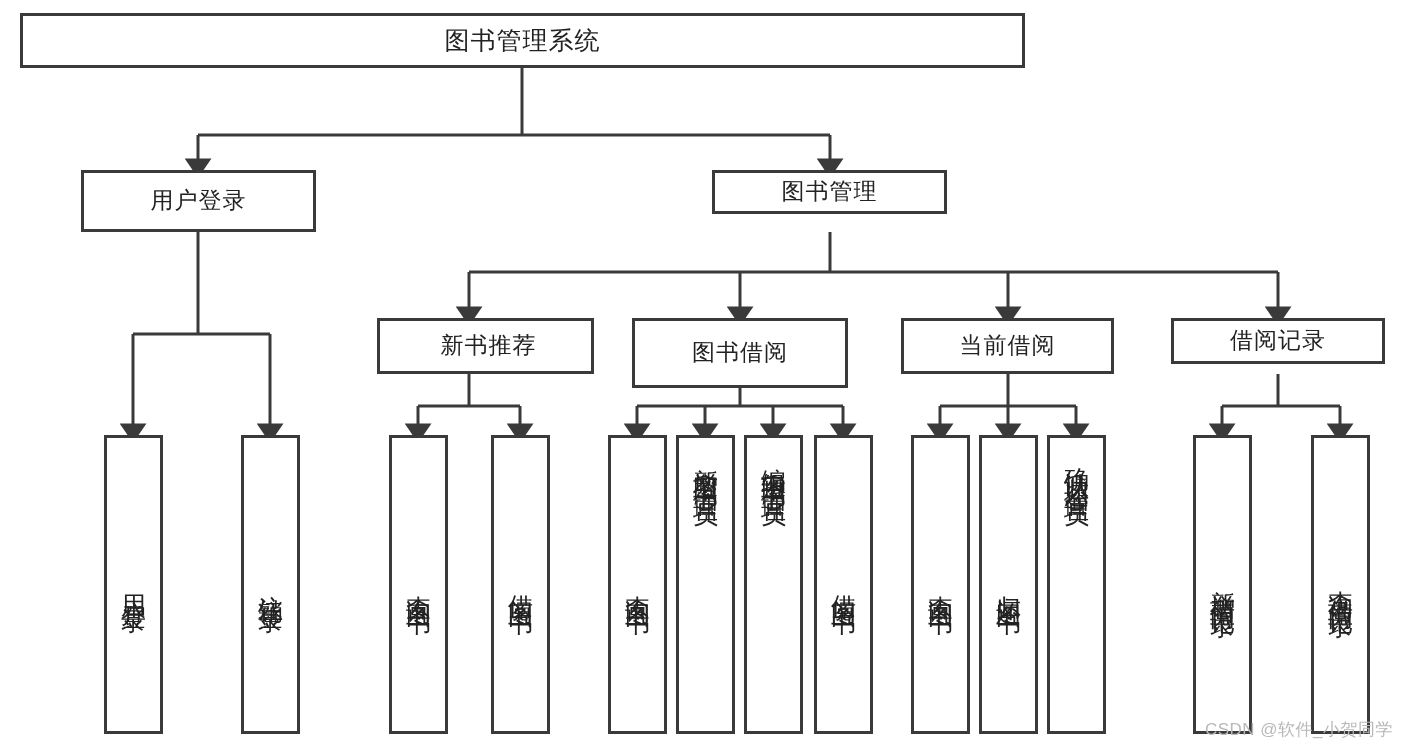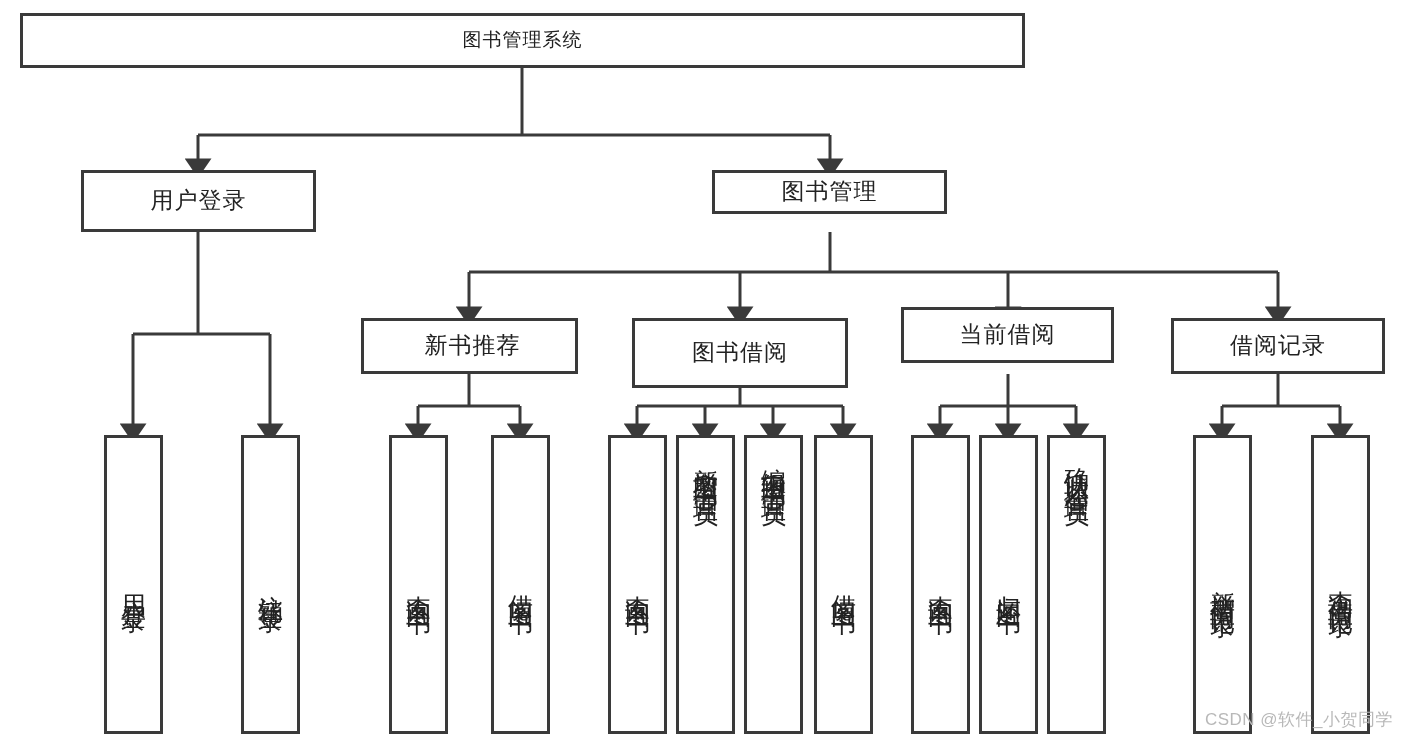--- a/index.html
+++ b/index.html
@@ -40,21 +40,21 @@
     display: block;
     text-align: center;
     line-height: 1.18;
     white-space: nowrap;
     letter-spacing: 1px;
   }
   .node.horizontal .label {
     font-size: 23px;
   }
   .node.root .label {
-    font-size: 19px;
+    font-size: 25px;
   }
   .node.leaf {
     align-items: flex-start;
     padding-top: 10px;
   }
   .node.leaf .label {
     writing-mode: vertical-rl;
     text-orientation: upright;
     font-size: 25px;
     letter-spacing: 5px;
@@ -64,21 +64,21 @@
   .node.leaf.tall-text {
     align-items: flex-start;
   }
   .node.leaf.mid-text {
     align-items: center;
     padding-top: 0;
   }
   #watermark {
     position: absolute;
     right: 12px;
-    bottom: 16px;
+    bottom: 6px;
     font-size: 17px;
     color: #b8b8b8;
     letter-spacing: 0.5px;
     white-space: nowrap;
     user-select: none;
   }
 </style>
 </head>
 <body>
 
@@ -138,30 +138,30 @@
     <span class="label">图书管理系统</span>
   </div>
 
   <div class="node horizontal" style="left:81px; top:170px; width:235px; height:62px;">
     <span class="label">用户登录</span>
   </div>
   <div class="node horizontal" style="left:712px; top:170px; width:235px; height:44px;">
     <span class="label">图书管理</span>
   </div>
 
-  <div class="node horizontal" style="left:361px; top:318px; width:217px; height:56px;padding-left:6px;">
+  <div class="node horizontal" style="left:377px; top:318px; width:217px; height:56px;padding-left:6px;">
     <span class="label">新书推荐</span>
   </div>
   <div class="node horizontal" style="left:632px; top:318px; width:216px; height:70px;">
     <span class="label">图书借阅</span>
   </div>
-  <div class="node horizontal" style="left:901px; top:307px; width:213px; height:56px;">
+  <div class="node horizontal" style="left:901px; top:318px; width:213px; height:56px;">
     <span class="label">当前借阅</span>
   </div>
-  <div class="node horizontal" style="left:1171px; top:318px; width:214px; height:56px;">
+  <div class="node horizontal" style="left:1171px; top:318px; width:214px; height:46px;">
     <span class="label">借阅记录</span>
   </div>
 
   <div class="node leaf mid-text" style="left:104px; top:435px; width:59px; height:299px;">
     <span class="label">用户登录</span>
   </div>
   <div class="node leaf mid-text" style="left:241px; top:435px; width:59px; height:299px;">
     <span class="label">注销登录</span>
   </div>
 

